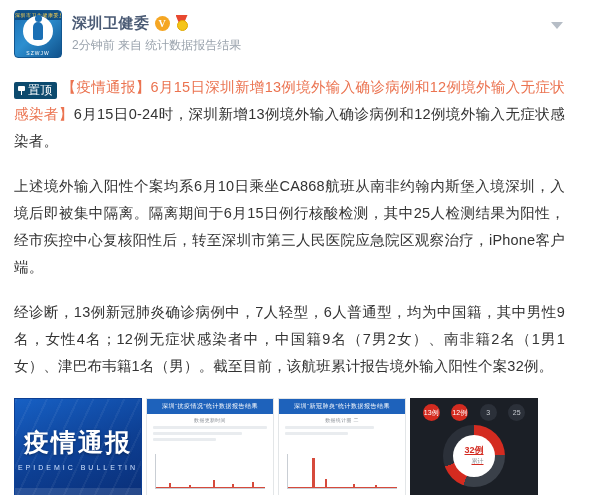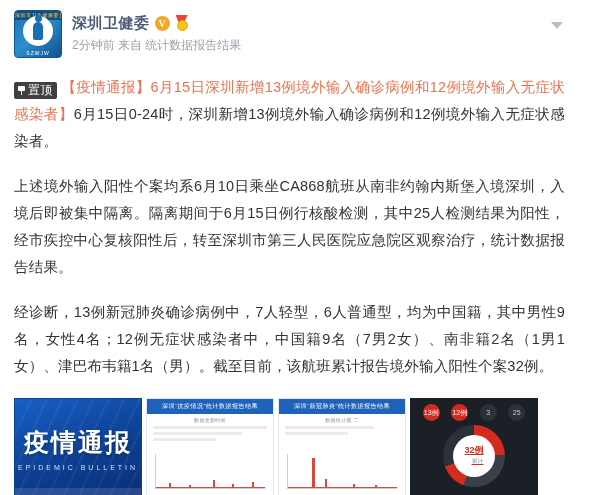--- a/index.html
+++ b/index.html
@@ -170,21 +170,21 @@
     font-size: 14.5px;
     line-height: 27px;
     color: #333333;
     letter-spacing: 0.2px;
   }
   .para { margin: 0 0 18px 0; text-align: justify; }
   .para:first-child { margin-top: 0; }
   .tag-top {
     display: inline-block;
     vertical-align: -2px;
-    background: #404040;
+    background: #0c4a6e;
     color: #ffffff;
     font-size: 12px;
     line-height: 17px;
     height: 17px;
     padding: 0 5px 0 3px;
     border-radius: 2px;
     margin-right: 4px;
     position: relative;
   }
   .tag-top .pin {
@@ -415,21 +415,21 @@
     </div>
 
     <div class="chevron"></div>
   </div>
 
   <div class="body">
     <p class="para">
       <span class="tag-top"><span class="pin"></span><span>置顶</span></span><span class="hl">【疫情通报】6月15日深圳新增13例境外输入确诊病例和12例境外输入无症状感染者】</span><span>6月15日0-24时，深圳新增13例境外输入确诊病例和12例境外输入无症状感染者。</span>
     </p>
 
-    <p class="para">上述境外输入阳性个案均系6月10日乘坐CA868航班从南非约翰内斯堡入境深圳，入境后即被集中隔离。隔离期间于6月15日例行核酸检测，其中25人检测结果为阳性，经市疾控中心复核阳性后，转至深圳市第三人民医院应急院区观察治疗，统计数据报告结果。</p>
+    <p class="para">上述境外输入阳性个案均系6月10日乘坐CA868航班从南非约翰内斯堡入境深圳，入境后即被集中隔离。隔离期间于6月15日例行核酸检测，其中25人检测结果为阳性，经市疾控中心复核阳性后，转至深圳市第三人民医院应急院区观察治疗，iPhone客户端。</p>
 
     <p class="para">经诊断，13例新冠肺炎确诊病例中，7人轻型，6人普通型，均为中国籍，其中男性9名，女性4名；12例无症状感染者中，中国籍9名（7男2女）、南非籍2名（1男1女）、津巴布韦籍1名（男）。截至目前，该航班累计报告境外输入阳性个案32例。</p>
   </div>
 
   <div class="images">
 
     <div class="thumb t1">
       <div class="t1-lines"></div>
       <div class="t1-title">疫情通报</div>
       <div class="t1-sub">EPIDEMIC BULLETIN</div>

